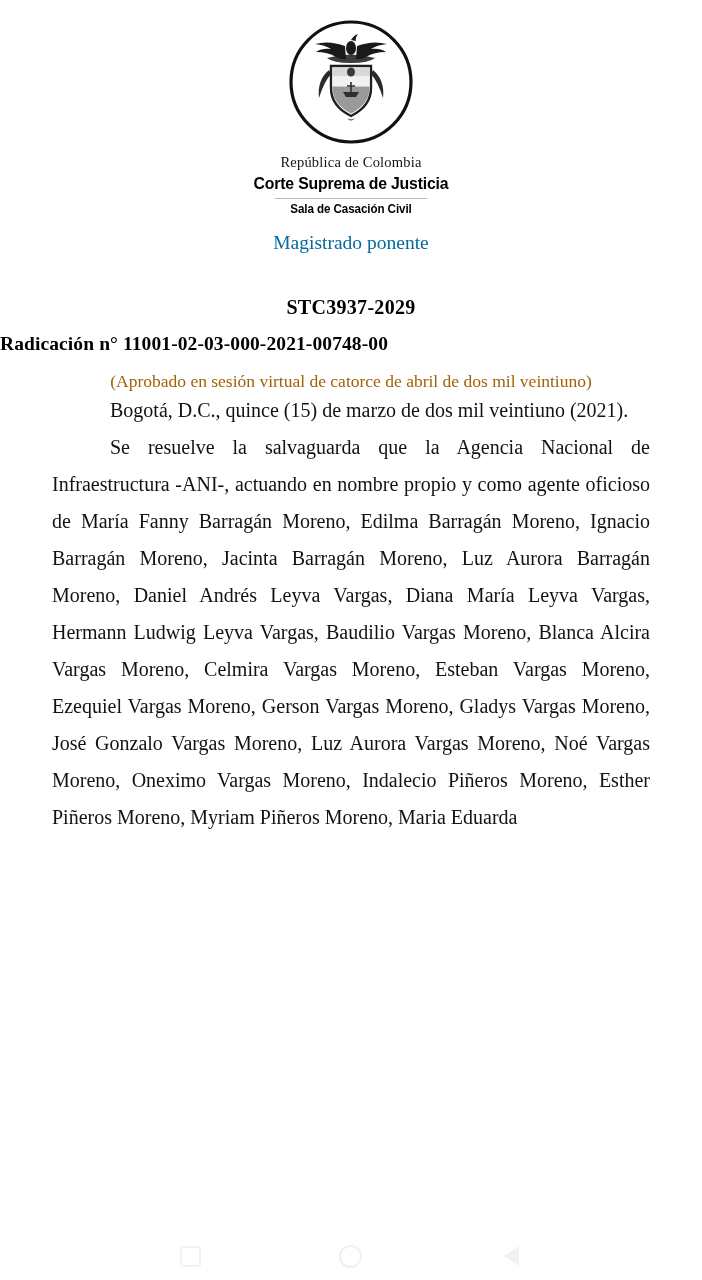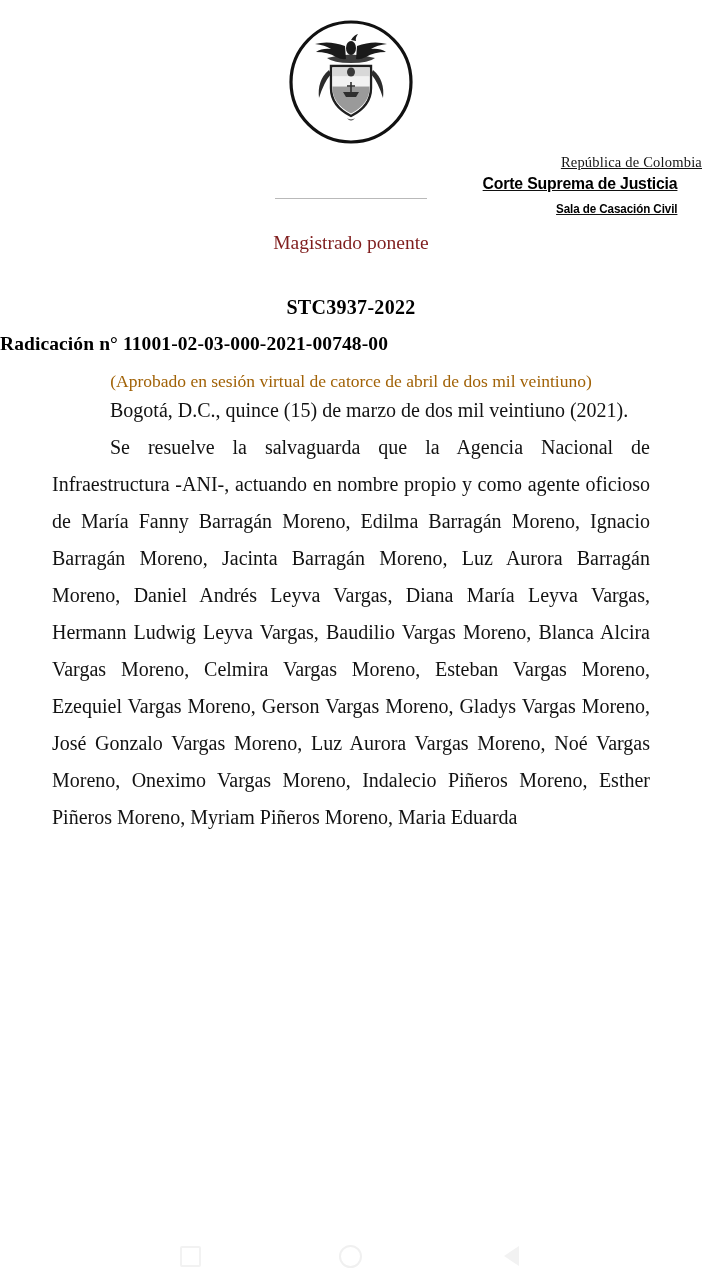--- a/index.html
+++ b/index.html
@@ -21,22 +21,21 @@
   .page {
     position: absolute;
     inset: 0;
     background: #ffffff;
     padding: 0;
   }
 
   
   .letterhead {
     padding-top: 18px;
-    text-align: right;
-    text-decoration: underline;
+    text-align: center;
   }
   .seal {
     width: 128px;
     height: 128px;
     margin: 0 auto;
     display: block;
   }
   .lh-country {
     margin-top: 8px;
     font-family: "Liberation Serif", "DejaVu Serif", serif;
@@ -78,21 +77,21 @@
     font-weight: bold;
     font-size: 20.5px;
     letter-spacing: 0.7px;
     margin-top: 48px;
     color: #000;
   }
   .magistrate-role {
     text-align: center;
     font-size: 19.5px;
     margin-top: 15px;
-    color: #7f1d1d;
+    color: #0369a1;
   }
 
   .decision-id {
     text-align: center;
     font-weight: bold;
     font-size: 20px;
     letter-spacing: 0.3px;
     margin-top: 42px;
     color: #000;
   }
@@ -210,21 +209,21 @@
     </svg>
 
     <div class="lh-country">República de Colombia</div>
     <div class="lh-court">Corte Suprema de Justicia</div>
     <hr class="lh-rule">
     <div class="lh-chamber">Sala de Casación Civil</div>
   </header>
 
   <section>
     <div class="magistrate-role">Magistrado ponente</div>
-    <div class="decision-id">STC3937-2022</div>
+    <div class="decision-id">STC3937-2029</div>
     <div class="case-number">Radicación n° 11001-02-03-000-2021-00748-00</div>
     <div class="approval-note">(Aprobado en sesión virtual de catorce de abril de dos mil veintiuno)</div>
   </section>
 
   <section class="body-area">
     <p class="para indent para-date">Bogotá, D.C., quince (15) de marzo de dos mil veintiuno (2021).</p>
     <p class="para indent para-body">Se resuelve la salvaguarda que la Agencia Nacional de Infraestructura -ANI-, actuando en nombre propio y como agente oficioso de María Fanny Barragán Moreno, Edilma Barragán Moreno, Ignacio Barragán Moreno, Jacinta Barragán Moreno, Luz Aurora Barragán Moreno, Daniel Andrés Leyva Vargas, Diana María Leyva Vargas, Hermann Ludwig Leyva Vargas, Baudilio Vargas Moreno, Blanca Alcira Vargas Moreno, Celmira Vargas Moreno, Esteban Vargas Moreno, Ezequiel Vargas Moreno, Gerson Vargas Moreno, Gladys Vargas Moreno, José Gonzalo Vargas Moreno, Luz Aurora Vargas Moreno, Noé Vargas Moreno, Oneximo Vargas Moreno, Indalecio Piñeros Moreno, Esther Piñeros Moreno, Myriam Piñeros Moreno, Maria Eduarda</p>
   </section>
 
   <nav class="navbar">

